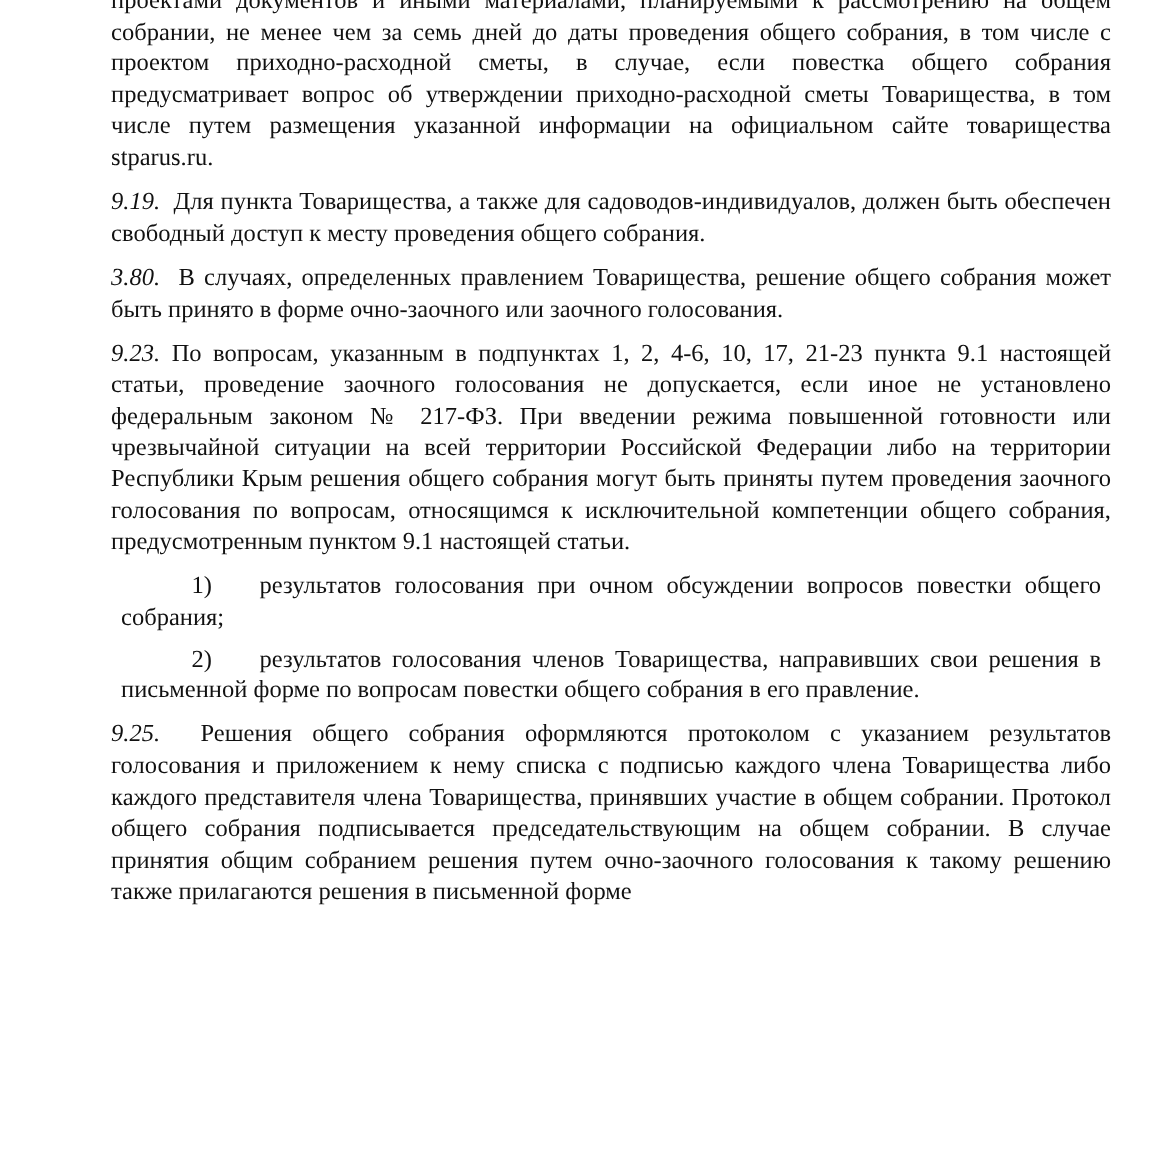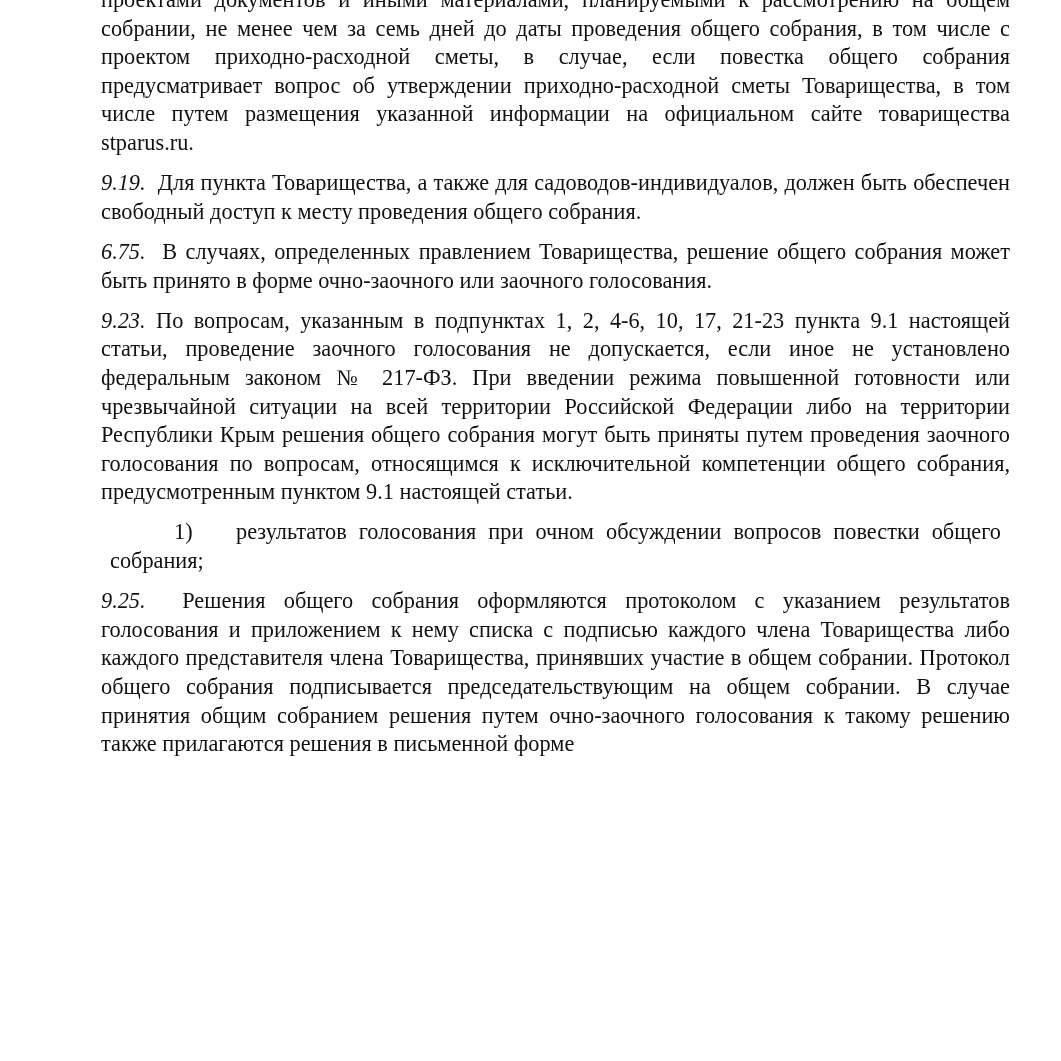--- a/index.html
+++ b/index.html
@@ -59,31 +59,34 @@
     <span>проектами документов и иными материалами, планируемыми к рассмотрению на общем собрании, не менее чем за семь дней до даты проведения общего собрания, в том числе с проектом приходно-расходной сметы, в случае, если повестка общего собрания предусматривает вопрос об утверждении приходно-расходной сметы Товарищества, в том числе путем размещения указанной информации на официальном сайте товарищества stparus.ru.</span>
   </p>
 
   <p class="para">
     <span class="num">9.19.</span>&nbsp; <span>Для пункта Товарищества, а также для садоводов-индивидуалов, должен быть обеспечен свободный доступ к месту проведения общего собрания.</span>
   </p>
 
 
 
   <p class="para">
-    <span class="num">6.75.</span>&nbsp; <span>В случаях, определенных правлением Товарищества, решение общего собрания может быть принято в форме очно-заочного или заочного голосования.</span>
+    <span class="num">3.80.</span>&nbsp; <span>В случаях, определенных правлением Товарищества, решение общего собрания может быть принято в форме очно-заочного или заочного голосования.</span>
   </p>
 
   <p class="para">
     <span class="num">9.23.</span> <span>По вопросам, указанным в подпунктах 1, 2, 4-6, 10, 17, 21-23 пункта 9.1 настоящей статьи, проведение заочного голосования не допускается, если иное не установлено федеральным законом № 217-ФЗ. При введении режима повышенной готовности или чрезвычайной ситуации на всей территории Российской Федерации либо на территории Республики Крым решения общего собрания могут быть приняты путем проведения заочного голосования по вопросам, относящимся к исключительной компетенции общего собрания, предусмотренным пунктом 9.1 настоящей статьи.</span>
   </p>
 
 
   <div class="list-wrap">
     <p class="list-item first">
       <span class="li-num">1)</span><span>результатов голосования при очном обсуждении вопросов повестки общего собрания;</span>
     </p>
+    <p class="list-item">
+      <span class="li-num">2)</span><span>результатов голосования членов Товарищества, направивших свои решения в письменной форме по вопросам повестки общего собрания в его правление.</span>
+    </p>
   </div>
 
   <p class="para">
     <span class="num">9.25.</span>&nbsp; <span>Решения общего собрания оформляются протоколом с указанием результатов голосования и приложением к нему списка с подписью каждого члена Товарищества либо каждого представителя члена Товарищества, принявших участие в общем собрании. Протокол общего собрания подписывается председательствующим на общем собрании. В случае принятия общим собранием решения путем очно-заочного голосования к такому решению также прилагаются решения в письменной форме</span>
   </p>
 
 </div>
 
 </body></html>

